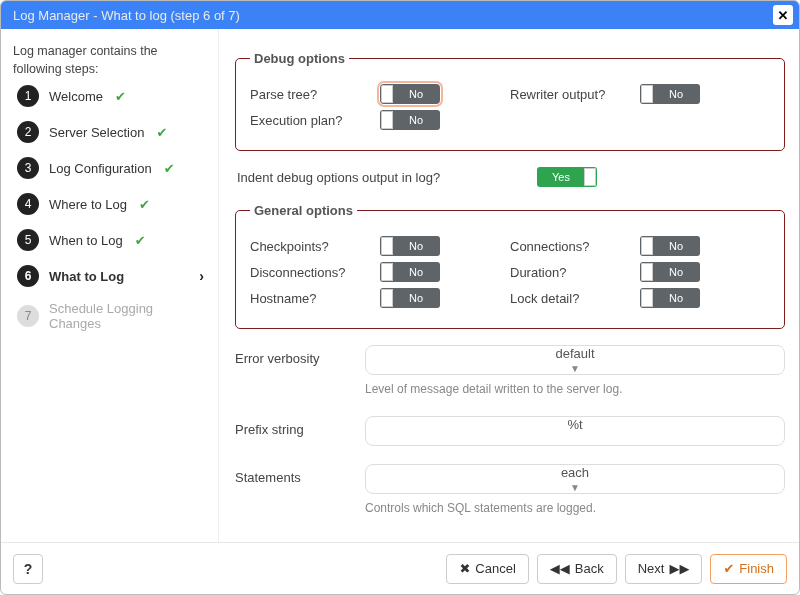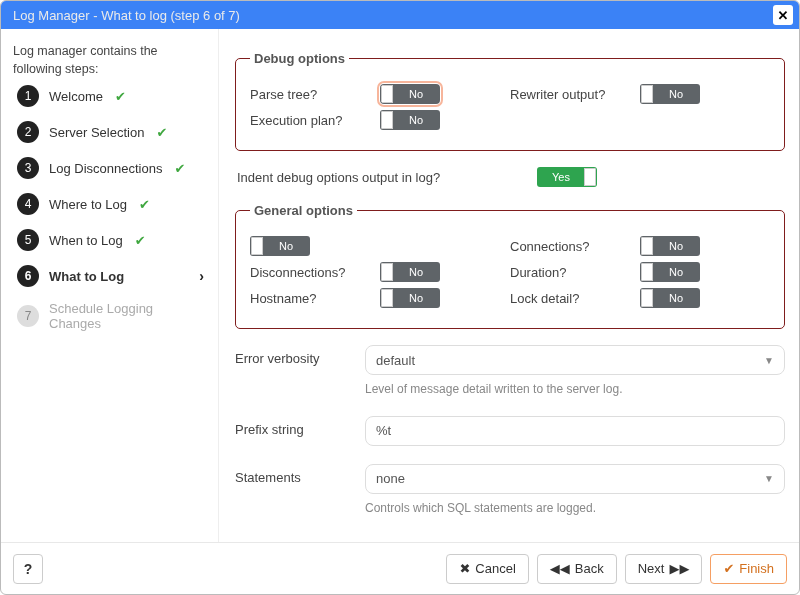--- a/index.html
+++ b/index.html
@@ -35,21 +35,21 @@
   .toggle.yes .txt { flex:1; background:#2ea44f; display:flex; align-items:center; justify-content:center;}
   .toggle.no { flex-direction:row; }
   .toggle.no .knob { order:0;}
   .toggle.no .txt { order:1;}
   .toggle.yes .knob { order:1;}
   .toggle.yes .txt { order:0;}
   .toggle.highlight { outline:2px solid #f7b59b; outline-offset:1px; border-radius:4px;}
   .form-row { display:flex; align-items:flex-start; margin:10px 0 18px 0;}
   .form-label { flex:0 0 130px; padding-top:6px; font-size:13px; color:#444;}
   .form-ctrl { flex:1;}
-  .select, .textinput { width:100%; height:30px; border:1px solid #ddd; border-radius:8px; padding:0 10px; font-size:13px; background:#fff; color:#555; display:flex; align-items:center; justify-content:space-between;}
+  .select, .textinput { width:100%; height:30px; border:1px solid #ddd; border-radius:8px; padding:0 10px; font-size:13px; background:#fff; color:#555; display:flex; align-items:center; justify-content:space-between;flex-direction:column;}
   .select { cursor:pointer;}
   .select .caret { color:#888; font-size:10px;}
   .hint { font-size:12px; color:#888; margin-top:6px; line-height:1.4;}
   .footer { border-top:1px solid #e8e8e8; height:52px; display:flex; align-items:center; padding:0 12px; gap:8px;}
   .help-btn { width:30px; height:30px; border:1px solid #ccc; border-radius:4px; background:#fff; display:flex; align-items:center; justify-content:center; font-weight:bold; font-size:14px; cursor:pointer;}
   .btn { height:30px; padding:0 12px; border:1px solid #ccc; border-radius:4px; background:#fff; display:flex; align-items:center; gap:5px; font-size:13px; cursor:pointer; color:#333;}
   .btn.primary { border-color:#f59f63; color:#d3701e;}
   .spacer { flex:1;}
   .glyph { font-family: Arial, sans-serif;}
 </style>
@@ -73,21 +73,21 @@
           <span>Welcome</span>
           <span class="check">✔</span>
         </li>
         <li class="step">
           <span class="num">2</span>
           <span>Server Selection</span>
           <span class="check">✔</span>
         </li>
         <li class="step">
           <span class="num">3</span>
-          <span>Log Disconnections</span>
+          <span>Log Configuration</span>
           <span class="check">✔</span>
         </li>
         <li class="step">
           <span class="num">4</span>
           <span>Where to Log</span>
           <span class="check">✔</span>
         </li>
         <li class="step">
           <span class="num">5</span>
           <span>When to Log</span>
@@ -142,20 +142,21 @@
         <span class="toggle yes">
             <span class="txt">Yes</span>
             <span class="knob"></span>
           </span>
       </div>
 
       <fieldset>
         <legend>General options</legend>
         <div class="row">
           <div class="col">
+              <span class="label">Checkpoints?</span>
             <span class="toggle no">
                 <span class="knob"></span>
                 <span class="txt">No</span>
               </span>
             </div>
           <div class="col">
               <span class="label">Connections?</span>
             <span class="toggle no">
                 <span class="knob"></span>
                 <span class="txt">No</span>
@@ -213,21 +214,21 @@
           <div class="textinput">
             <span>%t</span>
           </div>
         </div>
       </div>
 
       <div class="form-row">
         <div class="form-label">Statements</div>
         <div class="form-ctrl">
           <div class="select">
-            <span>none</span>
+            <span>each</span>
             <span class="caret">▼</span>
           </div>
           <div class="hint">Controls which SQL statements are logged.</div>
         </div>
       </div>
 
     </div>
   </div>
 
   <div class="footer">

